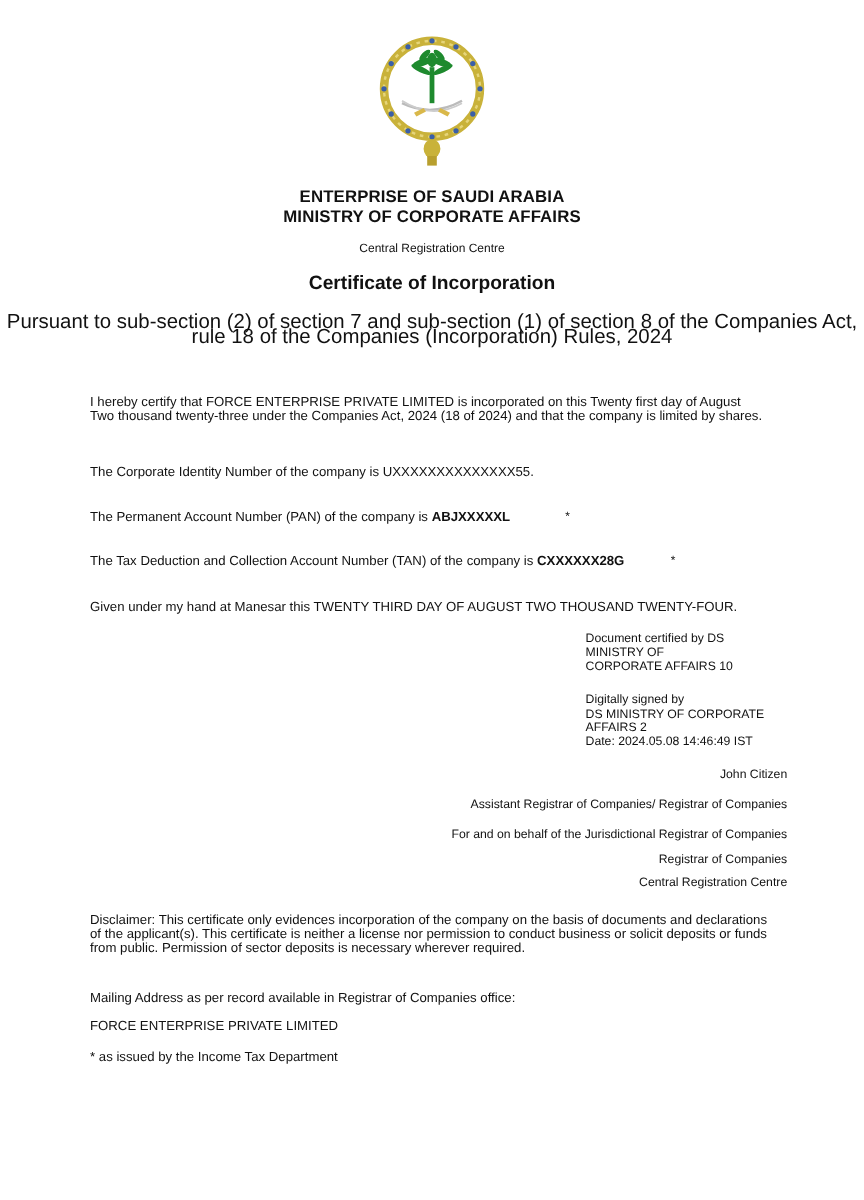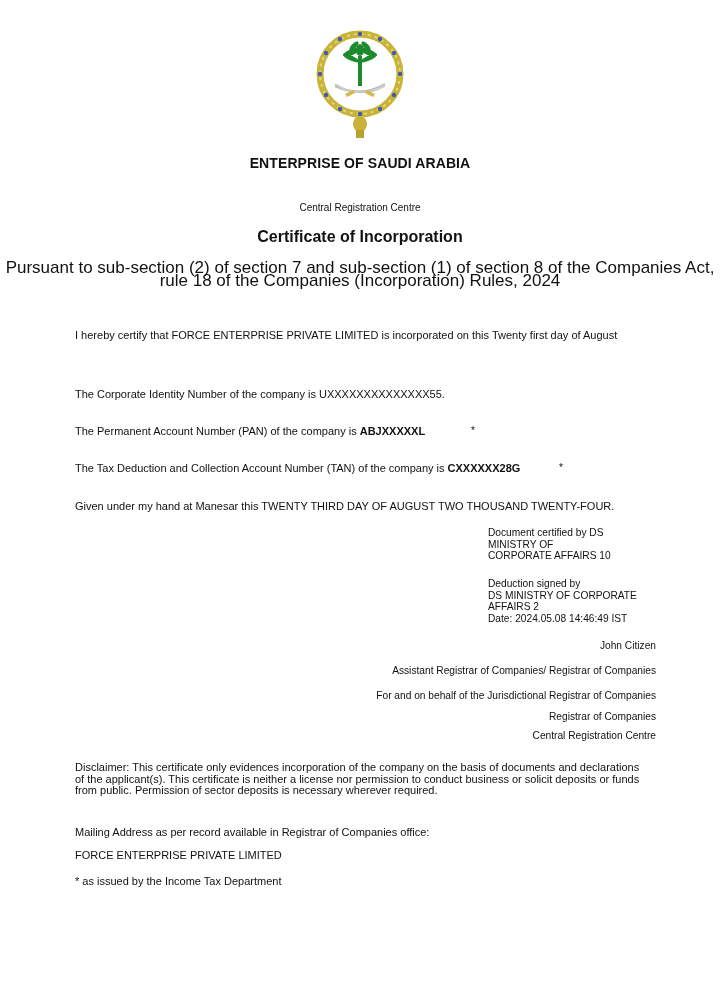--- a/index.html
+++ b/index.html
@@ -70,49 +70,51 @@
     <path d="M22 56 Q47 72 72 58" fill="none" stroke="#cccccc" stroke-width="1.5"></path>
     <path d="M32 66 l8 -4 l2 3 l-8 4 z" fill="#d9b84a"></path>
     <path d="M62 66 l-8 -4 l-2 3 l8 4 z" fill="#d9b84a"></path>
     <ellipse cx="47" cy="96" rx="7" ry="8" fill="#c9b23a"></ellipse>
     <rect x="43" y="102" width="8" height="8" fill="#b89f2e"></rect>
   </svg>
 </div>
 
 <div class="center gov">
   <div>ENTERPRISE OF SAUDI ARABIA</div>
+  <div>MINISTRY OF CORPORATE AFFAIRS</div>
 </div>
 <div class="center crc">Central Registration Centre</div>
 <div class="center title">Certificate of Incorporation</div>
 <div class="center pursuant">
   <div>Pursuant to sub-section (2) of section 7 and sub-section (1) of section 8 of the Companies Act,</div>
   <div>rule 18 of the Companies (Incorporation) Rules, 2024</div>
 </div>
 
 <div class="para p-certify">
   <div>I hereby certify that FORCE ENTERPRISE PRIVATE LIMITED is incorporated on this Twenty first day of August</div>
+  <div>Two thousand twenty-three under the Companies Act, 2024 (18 of 2024) and that the company is limited by shares.</div>
 </div>
 <div class="para p-cin">The Corporate Identity Number of the company is UXXXXXXXXXXXXXX55.</div>
 <div class="para p-pan">
   <span>The Permanent Account Number (PAN) of the company is </span><b>ABJXXXXXL</b>
 </div>
 <span class="star" style="left:471px; top:425px;">*</span>
 <div class="para p-tan">
   <span>The Tax Deduction and Collection Account Number (TAN) of the company is </span><b>CXXXXXX28G</b>
 </div>
 <span class="star" style="left:559px; top:462px;">*</span>
 <div class="para p-given">Given under my hand at Manesar this TWENTY THIRD DAY OF AUGUST TWO THOUSAND TWENTY-FOUR.</div>
 
 <div class="sigblock sig1">
   <div>Document certified by DS</div>
   <div>MINISTRY OF</div>
   <div>CORPORATE AFFAIRS 10</div>
 </div>
 <div class="sigblock sig2">
-  <div>Deduction signed by</div>
+  <div>Digitally signed by</div>
   <div>DS MINISTRY OF CORPORATE</div>
   <div>AFFAIRS 2</div>
   <div>Date: 2024.05.08 14:46:49 IST</div>
 </div>
 
 <div class="right r1">John Citizen</div>
 <div class="right r2">Assistant Registrar of Companies/ Registrar of Companies</div>
 <div class="right r3">For and on behalf of the Jurisdictional Registrar of Companies</div>
 <div class="right r4">Registrar of Companies</div>
 <div class="right r5">Central Registration Centre</div>

